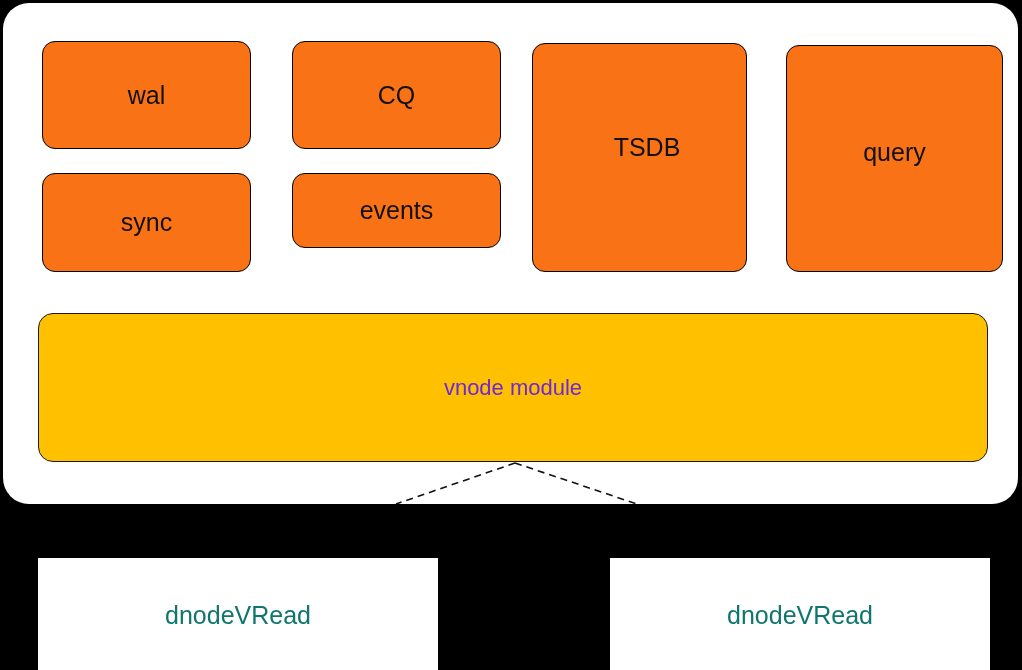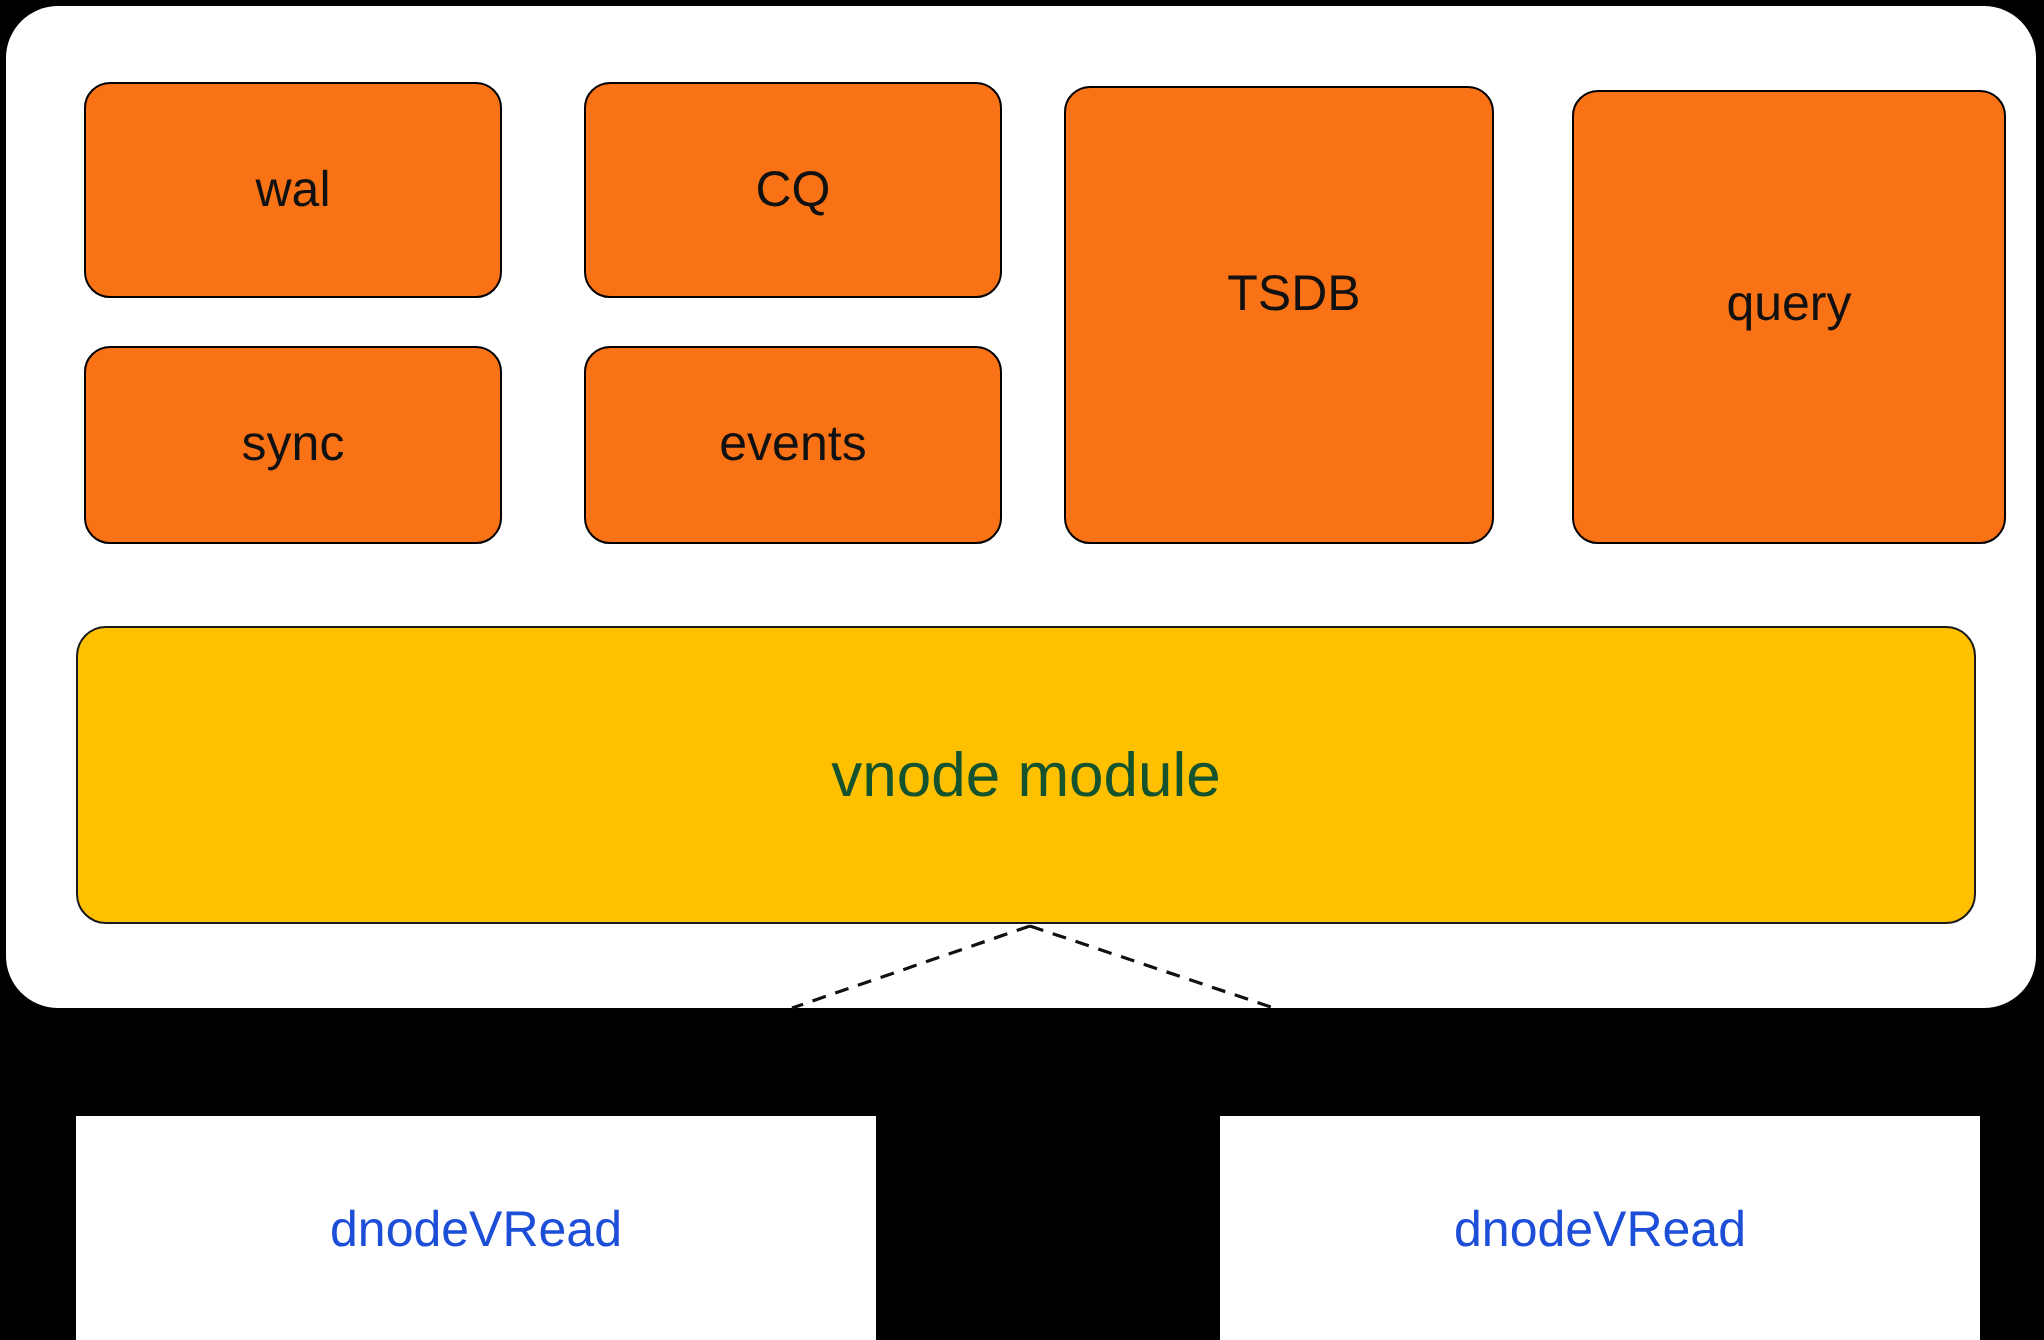--- a/index.html
+++ b/index.html
@@ -43,21 +43,21 @@
     font-size: 25px;
     color: #111111;
     line-height: 1;
     white-space: nowrap;
   }
 
   
   .box-wal    { left: 42px;  top: 41px;  width: 209px; height: 108px; }
   .box-cq     { left: 292px; top: 41px;  width: 209px; height: 108px; text-align: right; }
   .box-sync   { left: 42px;  top: 173px; width: 209px; height: 99px;  }
-  .box-events { left: 292px; top: 173px; width: 209px; height: 99px;  }
+  .box-events { left: 292px; top: 173px; width: 209px; height: 75px;  }
   .box-tsdb   { left: 532px; top: 43px;  width: 215px; height: 229px; }
   .box-query  { left: 786px; top: 45px;  width: 217px; height: 227px; }
 
   
   .box-tsdb .label  { transform: translateY(-10px); margin-left: 15px; }
   .box-query .label { transform: translateY(-6px); }
 
   
   .vnode-bar {
     position: absolute;
@@ -67,22 +67,22 @@
     height: 149px;
     background: #FFC000;
     border: 1.8px solid #1a1a1a;
     border-radius: 15px;
     box-sizing: border-box;
     display: flex;
     align-items: center;
     justify-content: center;
   }
   .vnode-bar .label {
-    font-size: 31px;
-    color: #14532d;
+    font-size: 22px;
+    color: #6d28d9;
     line-height: 1;
     white-space: nowrap;
   }
 
   
   .connectors {
     position: absolute;
     left: 0;
     top: 0;
     width: 1022px;
@@ -95,21 +95,21 @@
     position: absolute;
     background: #FFFFFF;
     border: 2px dashed #FFFFFF;
     box-sizing: border-box;
     display: flex;
     align-items: center;
     justify-content: center;
   }
   .dnode-box .label {
     font-size: 25px;
-    color: #1d4ed8;
+    color: #0f766e;
     line-height: 1;
     white-space: nowrap;
     transform: translateY(-2px);
   }
   .box-dnode-read  { left: 38px;  top: 558px; width: 400px; height: 118px; }
   .box-dnode-write { left: 610px; top: 558px; width: 380px; height: 118px; }
 </style>
 </head>
 <body>
 

